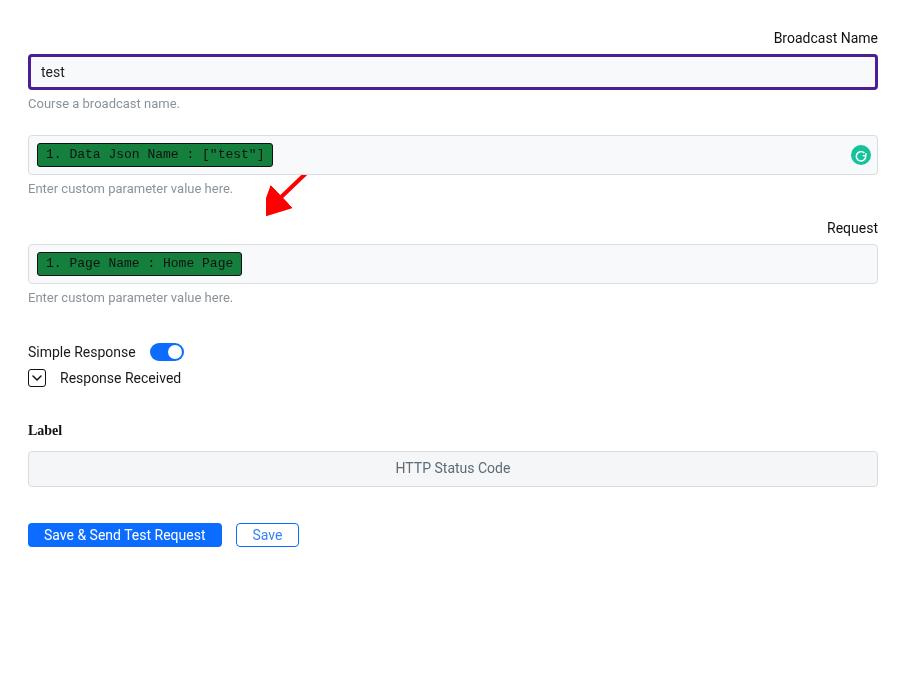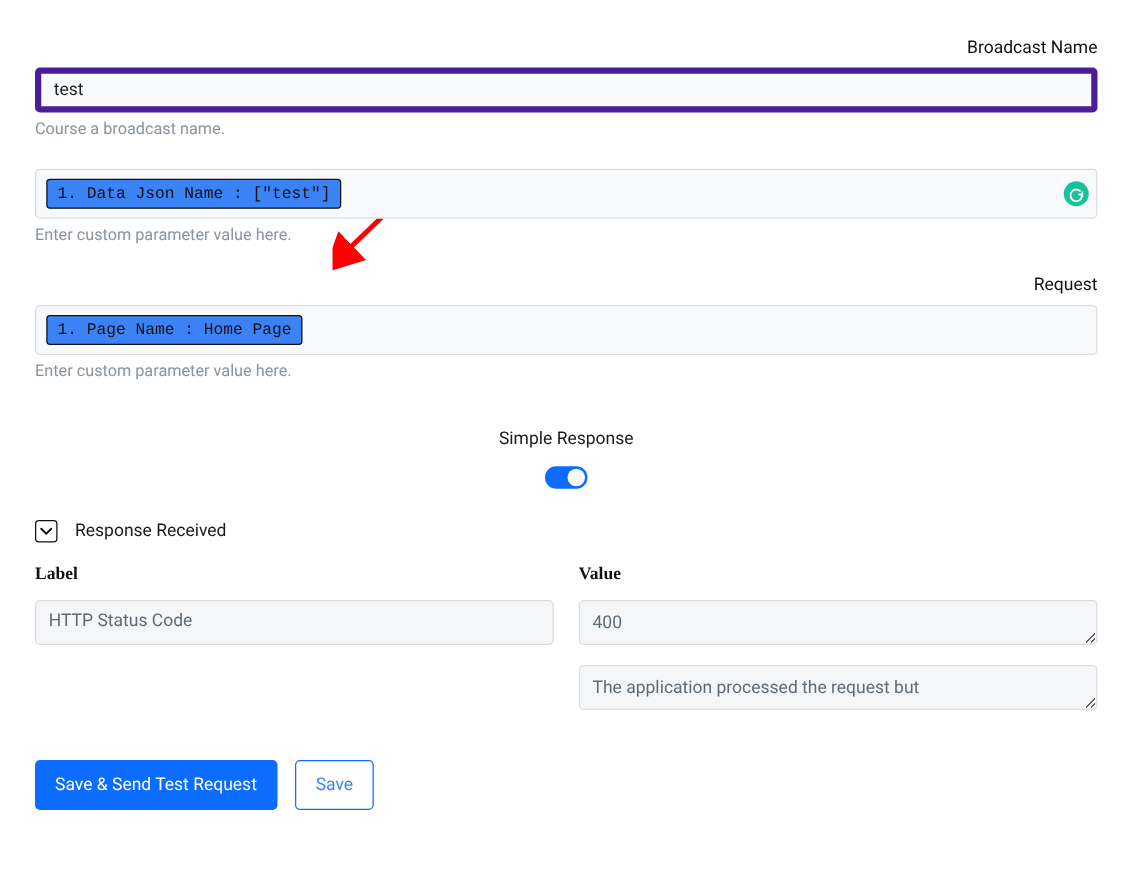--- a/index.html
+++ b/index.html
@@ -16,21 +16,21 @@
     font-size: 14px;
     color: #111;
     margin-bottom: 8px;
     font-weight: 400;
     text-align: right;
   }
   .text-input {
     width: 100%;
     height: 36px;
     padding: 6px 10px;
-    border: 5px solid #4c1d95;
+    border: 3px solid #4c1d95;
     border-radius: 4px;
     background: #f7f9fb;
     font-size: 14px;
     color: #222;
     font-family: inherit;
   }
   .tag-container {
     width: 100%;
     min-height: 40px;
     padding: 6px 8px;
@@ -39,21 +39,21 @@
     background: #f7f9fb;
     display: flex;
     align-items: center;
     position: relative;
   }
   .tag {
     display: inline-block;
     padding: 3px 8px;
     border: 1.5px solid #111;
     border-radius: 3px;
-    background: #3b82f6;
+    background: #15803d;
     font-family: "Courier New", Courier, monospace;
     font-size: 13px;
     color: #111;
     line-height: 1.3;
   }
   .help-text {
     font-size: 13px;
     color: #8a939b;
     margin-top: 6px;
   }
@@ -75,22 +75,21 @@
     position: absolute;
     left: 238px;
     top: 118px;
     pointer-events: none;
   }
   .toggle-row {
     display: flex;
     align-items: center;
     gap: 14px;
     margin-top: 38px;
-    margin-bottom: 25px;
-    flex-direction: column;
+    margin-bottom: 8px;
   }
   .toggle {
     width: 34px;
     height: 18px;
     border-radius: 10px;
     background: #0b6cff;
     position: relative;
     cursor: pointer;
   }
   .toggle::after {
@@ -111,21 +110,21 @@
     display: inline-flex;
     align-items: center;
     justify-content: center;
     cursor: pointer;
     margin-right: 14px;
   }
   .caret-box svg { width: 10px; height: 10px; }
   .response-row {
     display: flex;
     align-items: center;
-    margin-bottom: 18px;
+    margin-bottom: 36px;
   }
   .columns {
     display: flex;
     gap: 20px;
   }
   .col { flex: 1; }
   .col-header {
     font-weight: 600;
     font-size: 14px;
     color: #111;
@@ -139,30 +138,31 @@
     border: 1px solid #d9dde1;
     border-radius: 4px;
     background: #f4f6f8;
     font-size: 14px;
     color: #5f6b74;
     margin-bottom: 12px;
     position: relative;
     font-family: inherit;
     resize: none;
     overflow: auto;
+    text-align: center;
   }
   textarea.readonly-box { resize: vertical; }
   .value-textarea { height: 36px; line-height: 1.3; }
   .footer-buttons {
     display: flex;
     gap: 14px;
     margin-top: 24px;
   }
   .btn {
-    height: 40px;
+    height: 24px;
     padding: 0 16px;
     border-radius: 4px;
     font-size: 14px;
     cursor: pointer;
     border: none;
     font-family: inherit;
   }
   .btn-primary {
     background: #0b6cff;
     color: #fff;
@@ -227,25 +227,20 @@
         </svg>
     </span>
     <span>Response Received</span>
   </div>
 
   <div class="columns">
     <div class="col">
       <div class="col-header">Label</div>
       <div class="readonly-box">HTTP Status Code</div>
     </div>
-    <div class="col">
-      <div class="col-header">Value</div>
-      <textarea class="readonly-box value-textarea" readonly="" style="">400</textarea>
-      <textarea class="readonly-box value-textarea" readonly="" style="">The application processed the request but</textarea>
-    </div>
   </div>
 
   <div class="footer-buttons">
     <button class="btn btn-primary">Save &amp; Send Test Request</button>
     <button class="btn btn-outline">Save</button>
   </div>
 
 </div>
 
 </body></html>

